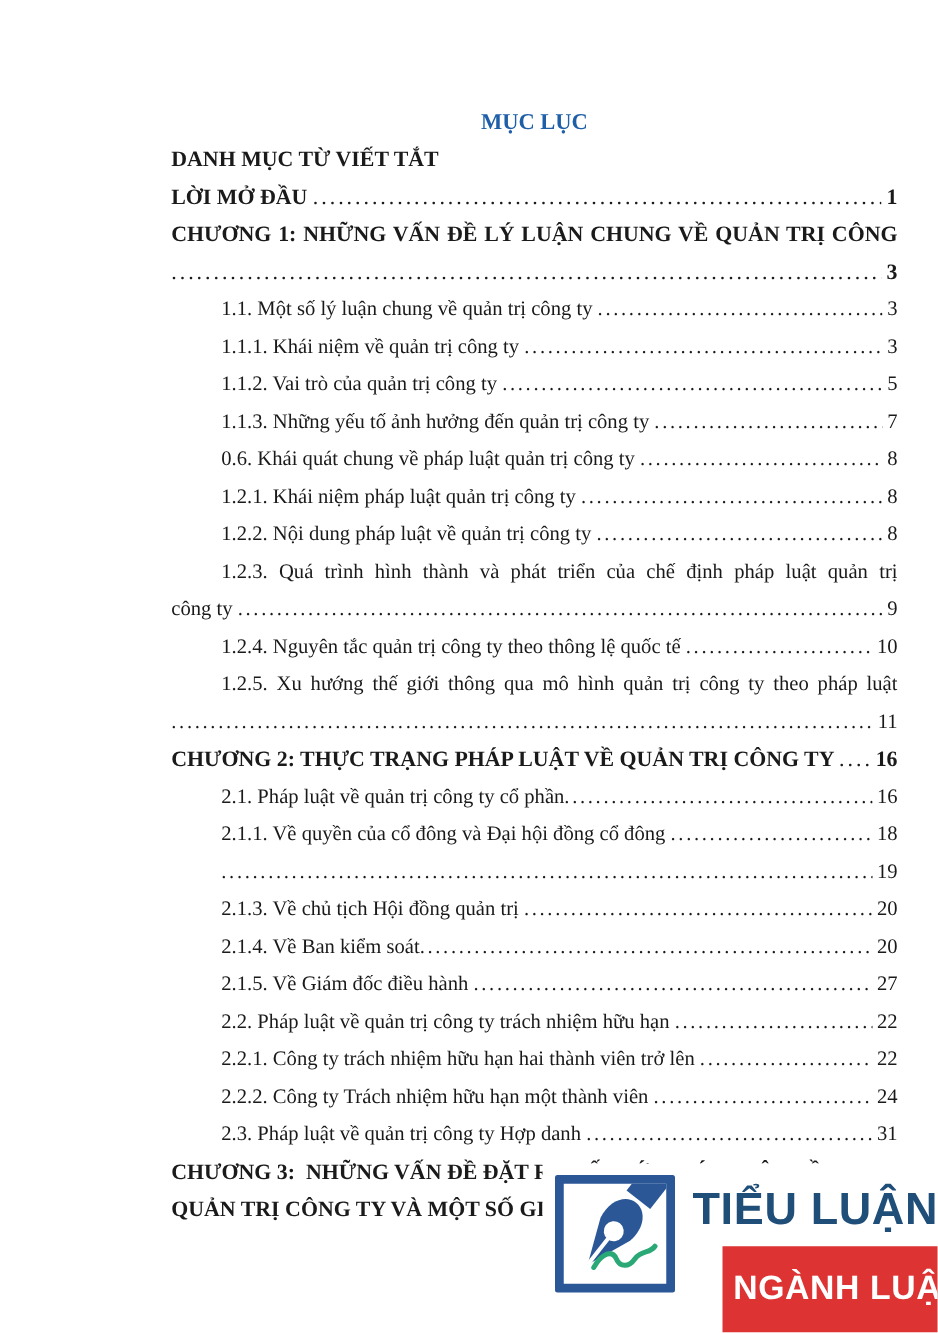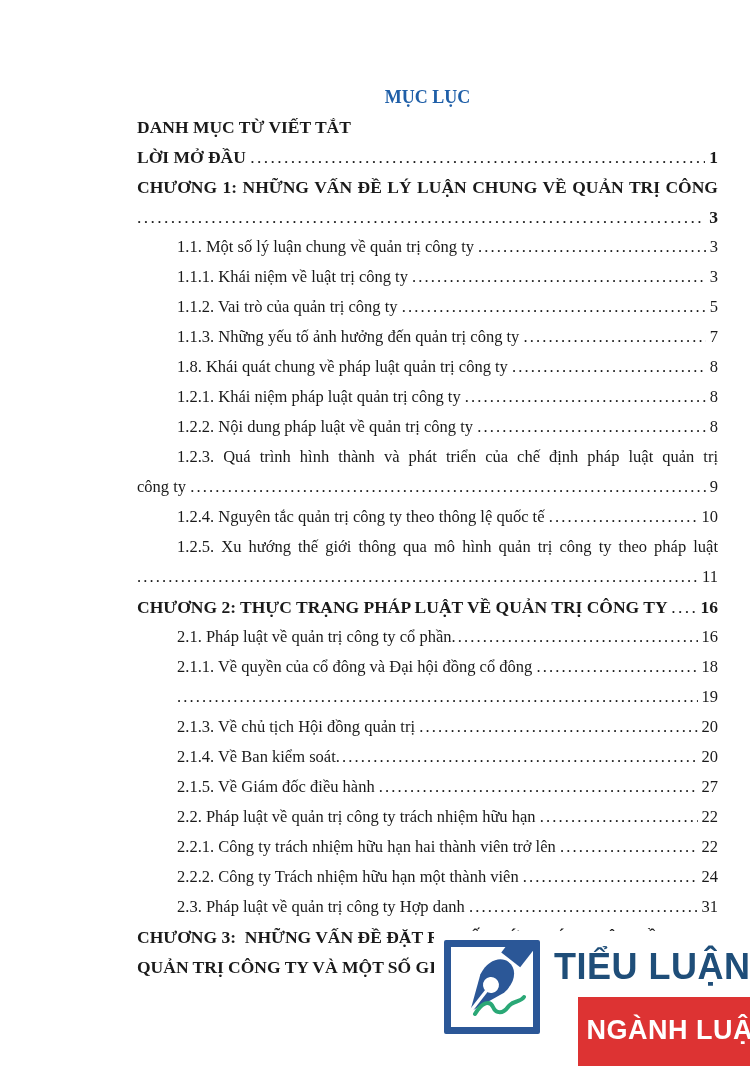--- a/index.html
+++ b/index.html
@@ -120,36 +120,36 @@
       <div class="row bold flexr">
       <span class="leader"></span>
       <span class="pg">3</span>
     </div>
       <div class="row indent flexr">
       <span class="t">1.1. Một số lý luận chung về quản trị công ty </span>
       <span class="leader"></span>
       <span class="pg">3</span>
     </div>
       <div class="row indent flexr">
-      <span class="t">1.1.1. Khái niệm về luật trị công ty </span>
+      <span class="t">1.1.1. Khái niệm về quản trị công ty </span>
       <span class="leader"></span>
       <span class="pg">3</span>
     </div>
       <div class="row indent flexr">
       <span class="t">1.1.2. Vai trò của quản trị công ty </span>
       <span class="leader"></span>
       <span class="pg">5</span>
     </div>
       <div class="row indent flexr">
       <span class="t">1.1.3. Những yếu tố ảnh hưởng đến quản trị công ty </span>
       <span class="leader"></span>
       <span class="pg">7</span>
     </div>
       <div class="row indent flexr">
-      <span class="t">1.8. Khái quát chung về pháp luật quản trị công ty </span>
+      <span class="t">0.6. Khái quát chung về pháp luật quản trị công ty </span>
       <span class="leader"></span>
       <span class="pg">8</span>
     </div>
       <div class="row indent flexr">
       <span class="t">1.2.1. Khái niệm pháp luật quản trị công ty </span>
       <span class="leader"></span>
       <span class="pg">8</span>
     </div>
       <div class="row indent flexr">
       <span class="t">1.2.2. Nội dung pháp luật về quản trị công ty </span>

